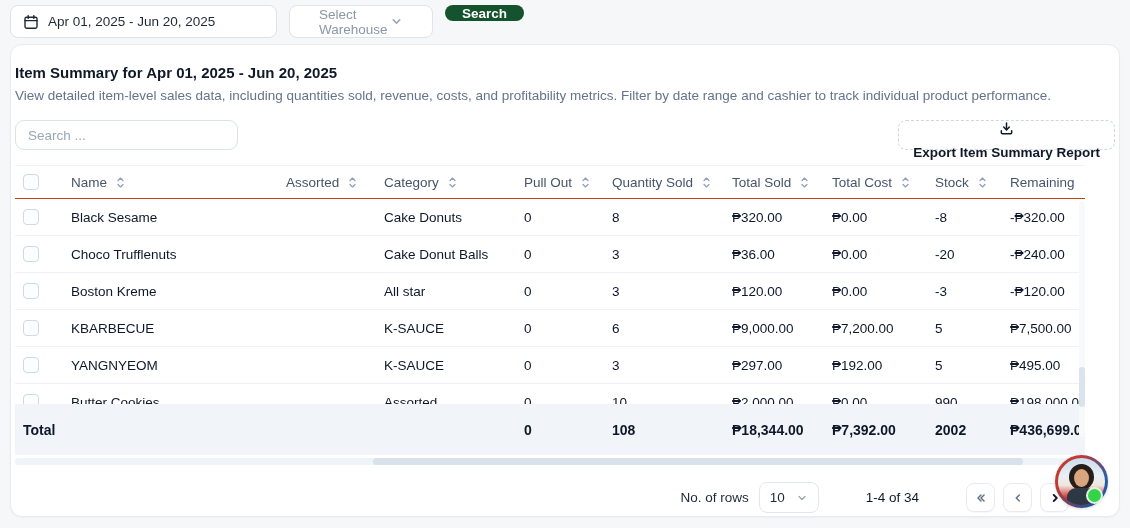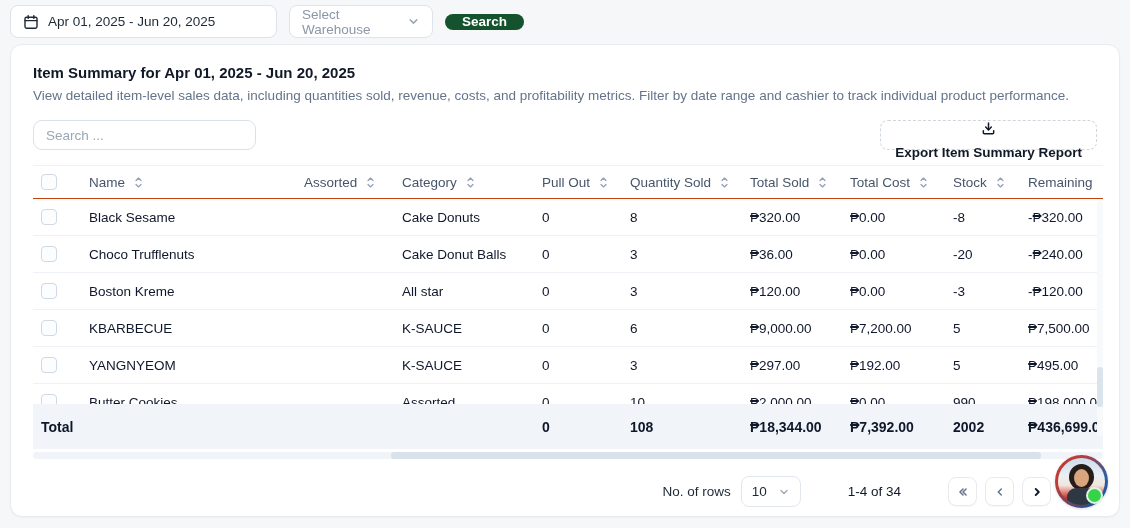--- a/index.html
+++ b/index.html
@@ -5,43 +5,43 @@
   * { margin:0; padding:0; box-sizing:border-box; }
   html,body { width:1130px; height:528px; }
   body {
     font-family:"Liberation Sans", sans-serif;
     background:#f6f7f9;
     position:relative;
     overflow:hidden;
     color:#0f172a;
   }
   
-  .topbar { display:flex; align-items:center; gap:12px; padding:5px 0 0 10px; }
+  .topbar { display:flex; gap:12px; padding:5px 0 0 10px; }
   .date-input {
     width:267px; height:33px; background:#fff;
     border:1px solid #dde3ea; border-radius:8px;
     display:flex; align-items:center; gap:9px; padding:0 12px;
     font-size:13.5px; font-weight:500; color:#1e2936; cursor:pointer;
   }
   .wh-select {
     width:144px; height:33px; background:#fff;
     border:1px solid #dfe4ea; border-radius:8px;
     display:flex; align-items:center; justify-content:space-between;
-    padding:0 12px; font-size:13.5px; color:#8a97a6; cursor:pointer;
+    padding:0 29px; font-size:13.5px; color:#8a97a6; cursor:pointer;
   }
   .search-btn {
     height:16px; padding:0 17px; border:none; border-radius:8px;
     background:#14532d; color:#fff; font-family:inherit;
     font-size:13.5px; font-weight:600; cursor:pointer;
   }
   
   .card {
     position:absolute; left:10px; top:44px; width:1110px; height:473px;
     background:#fff; border:1px solid #e8ecf1; border-radius:12px;
-    padding:19px 22px; box-shadow:0 1px 2px rgba(16,24,40,.04);
+    padding:19px 4px; box-shadow:0 1px 2px rgba(16,24,40,.04);
   }
   .card-title { font-size:15px; font-weight:700; color:#111827; }
   .card-subtitle { margin-top:7px; font-size:13.5px; color:#64748b; }
   .controls { margin-top:17px; display:flex; align-items:center; justify-content:space-between; }
   .table-search {
     width:223px; height:30px; border:1px solid #dbe1e8; border-radius:9px;
     padding:0 12px; font-family:inherit; font-size:13.5px; color:#1e2936; outline:none;
   }
   .table-search::placeholder { color:#9aa7b5; }
   .export-btn {
@@ -60,21 +60,21 @@
     border-top:1px solid #eef1f5; border-bottom:1px solid #c2410c; cursor:pointer;
   }
   thead th .hlabel { vertical-align:middle; }
   thead th svg { vertical-align:middle; margin-left:7px; }
   tbody td { height:37px; font-size:13.5px; color:#0f172a; border-bottom:1px solid #eef2f6; }
   .checkbox {
     width:16px; height:16px; border:1px solid #cfd8e3; border-radius:4px;
     background:#fcfdfe; cursor:pointer;
   }
   .total-table td {
-    height:45px; background:#f1f5f9; font-size:14px; color:#0f172a;
+    height:51px; background:#f1f5f9; font-size:14px; color:#0f172a;
     border-bottom:none;
   }
   .total-label { font-weight:700; }
   .total-val { font-weight:600; }
   
   .hscroll { position:relative; width:1070px; height:7px; margin-top:3px;
     background:#f0f3f7; border-radius:4px; }
   .hscroll .thumb { position:absolute; top:0; left:358px; width:650px; height:7px;
     background:#d9e1ea; border-radius:4px; cursor:pointer; }
   .vscroll { position:absolute; right:0; top:36px; width:6px; height:236px;

